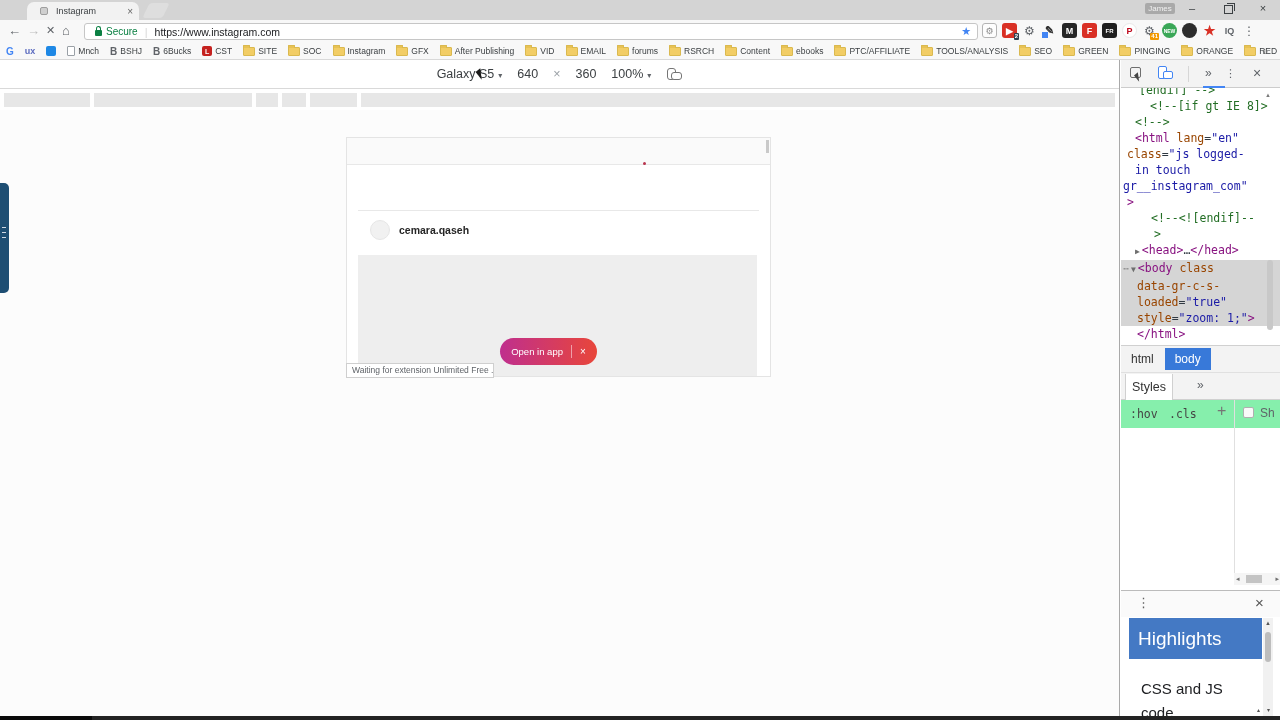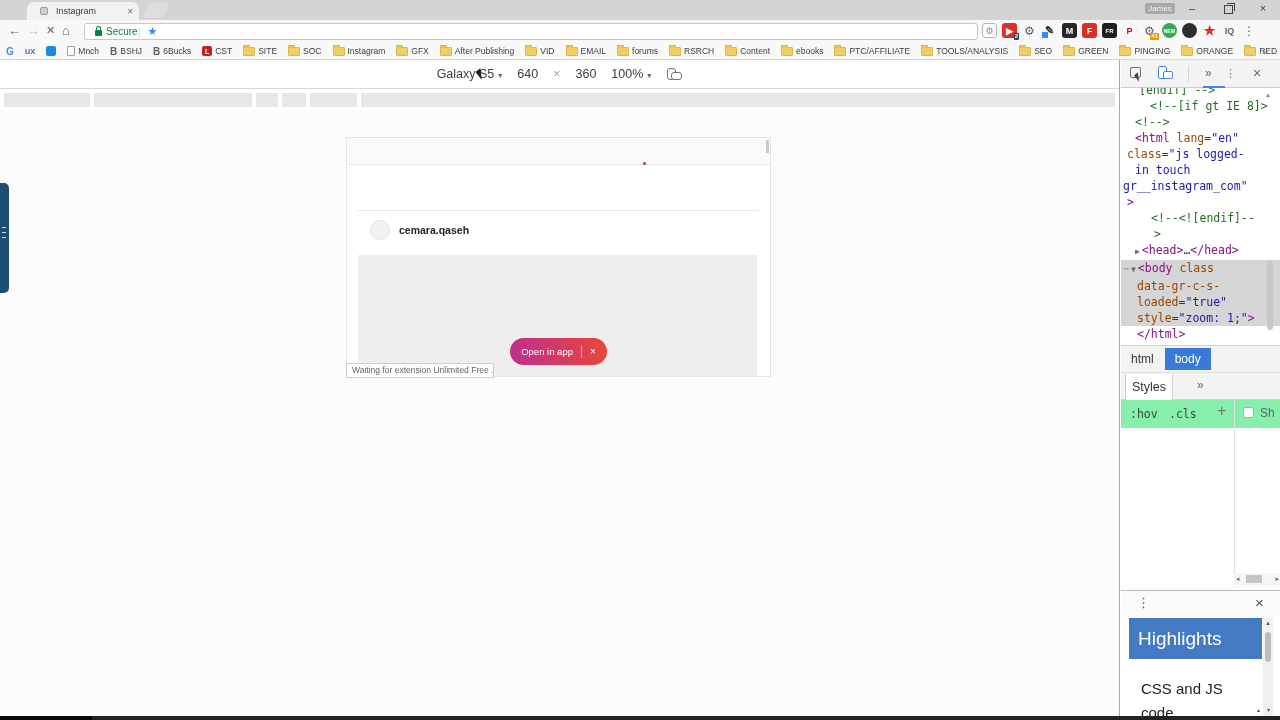--- a/index.html
+++ b/index.html
@@ -24,21 +24,21 @@
   
   #navbar { left:0; top:20px; width:1280px; height:23px; background:#f8f8f8; }
   .navicon { top:3px; font-size:13px; color:#5f6368; }
   #nav-back { left:8px; }
   #nav-forward { left:27px; color:#bdbdbd; }
   #nav-stop { left:46px; font-size:11px; top:4px; }
   #nav-home { left:62px; font-size:13px; }
   #addressbar { left:84px; top:3px; width:894px; height:17px; background:#fff; border:1px solid #c6c6c6; border-radius:3px; display:flex; align-items:center; padding:0 6px; }
   #lock-icon { width:7px; height:6px; background:#0b8043; border-radius:1px; position:relative; margin:2px 4px 0 4px; }
   #lock-icon span { position:absolute; left:1px; top:-4px; width:5px; height:4px; border:1px solid #0b8043; border-bottom:none; border-radius:3px 3px 0 0; }
-  #secure-label { color:#0b8043; font-size:10px; }
+  #secure-label { color:#0b8043; font-size:10px; margin-right:7px; }
   #addr-sep { color:#d8d8d8; font-size:11px; margin-right:7px; }
   #url-text { font-size:10.5px; color:#202124; flex:1; }
   #bookmark-star { color:#4285f4; font-size:11px; }
   #ext-row { left:982px; top:3px; display:flex; gap:5px; align-items:center; }
   .ext { width:15px; height:15px; border-radius:3px; display:flex; align-items:center; justify-content:center; font-weight:bold; color:#fff; position:relative; font-size:9px; }
   .ext-boxed { border:1px solid #b4b4b4; background:#fdfdfd; color:#8a8a8a; font-size:9px; font-weight:normal; }
   .ext-gear { color:#5f6368; font-size:12px; font-weight:normal; }
   .ext-pen { color:#333; font-size:11px; }
   .ext-pen i { position:absolute; left:0; bottom:0; width:6px; height:6px; background:#4285f4; }
   .ext-dark { background:#262626; }
@@ -87,21 +87,21 @@
   #side-tab i { position:absolute; left:2px; width:4px; height:1px; background:#cfd8e3; }
 
   
   #page { left:346px; top:137px; width:425px; height:240px; background:#fff; border:1px solid #e4e4e4; overflow:hidden; }
   #page-header { left:0; top:0; width:423px; height:27px; background:#fafafa; border-bottom:1px solid #e8e8e8; }
   #notif-dot { left:296px; top:24px; width:3px; height:3px; background:#b8344e; border-radius:50%; }
   #post-card { left:11px; top:72px; width:401px; height:166px; border-top:1px solid #e8e8e8; background:#fff; }
   #avatar { left:12px; top:9px; width:20px; height:20px; background:#f1f1f1; border:1px solid #e6e6e6; border-radius:50%; }
   #username { left:41px; top:13px; font-size:10.5px; font-weight:bold; color:#262626; }
   #post-image { left:0; top:44px; width:399px; height:121px; background:#eeeeee; }
-  #open-pill { left:163px; top:200px; width:97px; height:27px; border-radius:14px; background:linear-gradient(90deg,#bf2f8e,#e8463a); display:flex; align-items:center; justify-content:center; gap:8px; }
+  #open-pill { left:153px; top:200px; width:97px; height:27px; border-radius:14px; background:linear-gradient(90deg,#bf2f8e,#e8463a); display:flex; align-items:center; justify-content:center; gap:8px; }
   #open-pill-label { color:#fff; font-size:9.5px; white-space:nowrap; }
   #open-pill-div { width:1px; height:13px; background:rgba(255,255,255,.5); }
   #open-pill-close { color:#fff; font-size:10px; }
   #page-scroll { left:419px; top:2px; width:3px; height:13px; background:#c9c9c9; }
   #status-bubble { left:346px; top:363px; width:148px; height:15px; background:#fff; border:1px solid #cfcfcf; font-size:8.5px; color:#5f6368; line-height:13px; padding-left:5px; white-space:nowrap; overflow:hidden; }
 
   
   #devtools { left:1119px; top:60px; width:161px; height:656px; background:#fff; border-left:1px solid #a9a9a9; }
   #dt-inner { position:absolute; left:1px; top:0; width:160px; height:656px; overflow:hidden; }
   #dt-toolbar { left:0; top:0; width:160px; height:28px; border-bottom:1px solid #ccc; background:#f3f3f3; }
@@ -190,20 +190,21 @@
   <span class="abs navicon" id="nav-back">←</span>
   <span class="abs navicon" id="nav-forward">→</span>
   <span class="abs navicon" id="nav-stop">✕</span>
   <span class="abs navicon" id="nav-home">⌂</span>
   <div class="abs" id="addressbar">
     <span id="lock-icon">
         <span></span>
       </span>
     <span id="secure-label">Secure</span>
     <span id="addr-sep">|</span>
+    <span id="url-text">https://www.instagram.com</span>
     <span id="bookmark-star">★</span>
   </div>
   <div class="abs" id="ext-row">
       <span class="ext ext-boxed">⚙</span>
       <span class="ext ext-red">▶<span class="badge">2</span></span>
       <span class="ext ext-gear">⚙</span>
       <span class="ext ext-pen">✎<i></i></span>
       <span class="ext ext-dark">M</span>
       <span class="ext ext-red">F</span>
       <span class="ext ext-darksm">FR</span>

